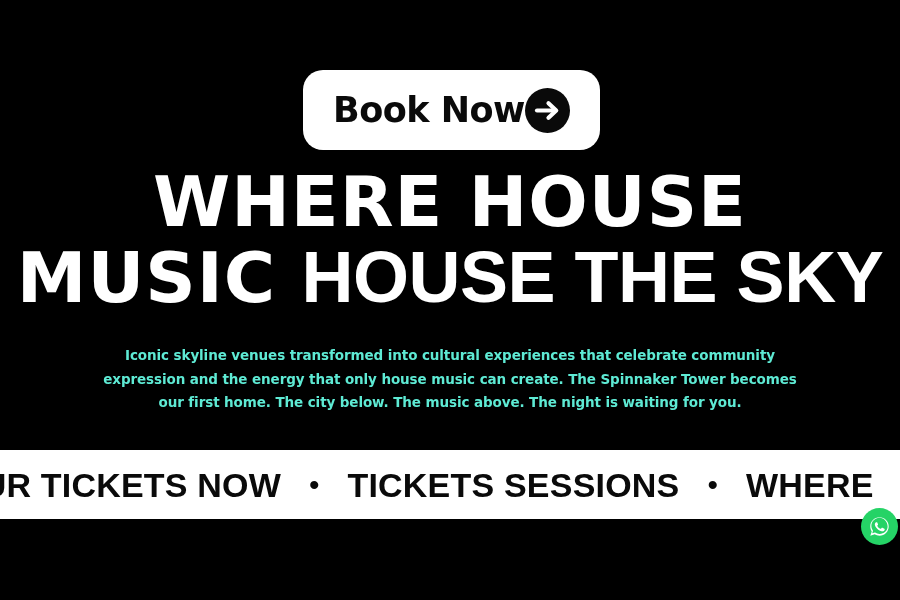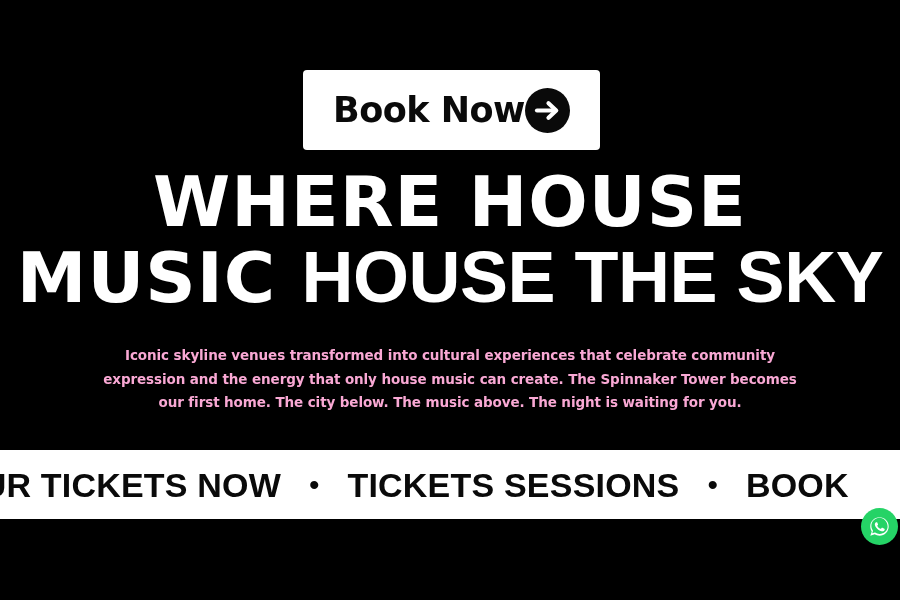--- a/index.html
+++ b/index.html
@@ -16,21 +16,21 @@
     background:#000;
     overflow:hidden;
   }
 
   
   #book-now-button {
     position:absolute;
     left:303px; top:70px;
     width:297px; height:80px;
     background:#ffffff;
-    border-radius:4px;
+    border-radius:20px;
     display:flex;
     align-items:center;
     justify-content:center;
     cursor:pointer;
   }
   #book-now-label {
     color:#0a0a0a;
     font-family:"DejaVu Sans", sans-serif;
     font-size:35px;
     font-weight:700;
@@ -69,21 +69,21 @@
     letter-spacing:-0.5px;
   }
   #headline-line-2 { margin-top:5px; }
 
   
   #hero-paragraph {
     position:absolute;
     left:95px; top:344px;
     width:710px;
     text-align:center;
-    color:#f9a8d4;
+    color:#5eead4;
     font-family:"DejaVu Sans", sans-serif;
     font-size:13.5px;
     font-weight:600;
     line-height:23.5px;
     letter-spacing:-0.1px;
   }
 
   
   #marquee-band {
     position:absolute;
@@ -153,21 +153,21 @@
   </div>
 
   <p id="hero-paragraph">Iconic skyline venues transformed into cultural experiences that celebrate community expression and the energy that only house music can create. The Spinnaker Tower becomes our first home. The city below. The music above. The night is waiting for you.</p>
 
   <div id="marquee-band">
     <div id="marquee-track">
         <span class="marquee-item">OUR TICKETS NOW</span>
         <span class="marquee-sep">•</span>
         <span class="marquee-item">TICKETS SESSIONS</span>
         <span class="marquee-sep">•</span>
-        <span class="marquee-item">BOOK</span>
+        <span class="marquee-item">WHERE</span>
       </div>
   </div>
 
   <div id="whatsapp-fab">
     <svg id="whatsapp-icon" viewBox="0 0 32 32" aria-hidden="true">
       <path fill="#ffffff" d="M16 3.2C8.9 3.2 3.2 8.9 3.2 16c0 2.5.7 4.9 2 6.9L3.2 28.8l6.1-1.9c1.9 1.2 4.2 1.9 6.7 1.9 7.1 0 12.8-5.7 12.8-12.8S23.1 3.2 16 3.2zm0 23.1c-2.2 0-4.3-.6-6.1-1.8l-.4-.3-3.6 1.1 1.1-3.5-.3-.4c-1.3-1.9-2-4.1-2-6.4 0-6.2 5.1-11.3 11.3-11.3S27.3 9.8 27.3 16 22.2 26.3 16 26.3z"></path>
       <path fill="#ffffff" d="M22 18.7c-.3-.2-1.9-.9-2.2-1-.3-.1-.5-.2-.7.2-.2.3-.8 1-1 1.2-.2.2-.4.2-.7.1-.3-.2-1.4-.5-2.6-1.6-1-.9-1.6-2-1.8-2.3-.2-.3 0-.5.1-.7l.5-.6c.2-.2.2-.3.3-.5.1-.2 0-.4 0-.6 0-.2-.7-1.7-1-2.3-.3-.6-.5-.5-.7-.5h-.6c-.2 0-.6.1-.9.4-.3.3-1.2 1.2-1.2 2.8s1.2 3.2 1.3 3.5c.2.2 2.4 3.7 5.8 5.1.8.4 1.5.6 2 .7.8.3 1.6.2 2.2.1.7-.1 1.9-.8 2.2-1.5.3-.8.3-1.4.2-1.5-.1-.2-.3-.3-.5-.4z"></path>
     </svg>
   </div>
 

